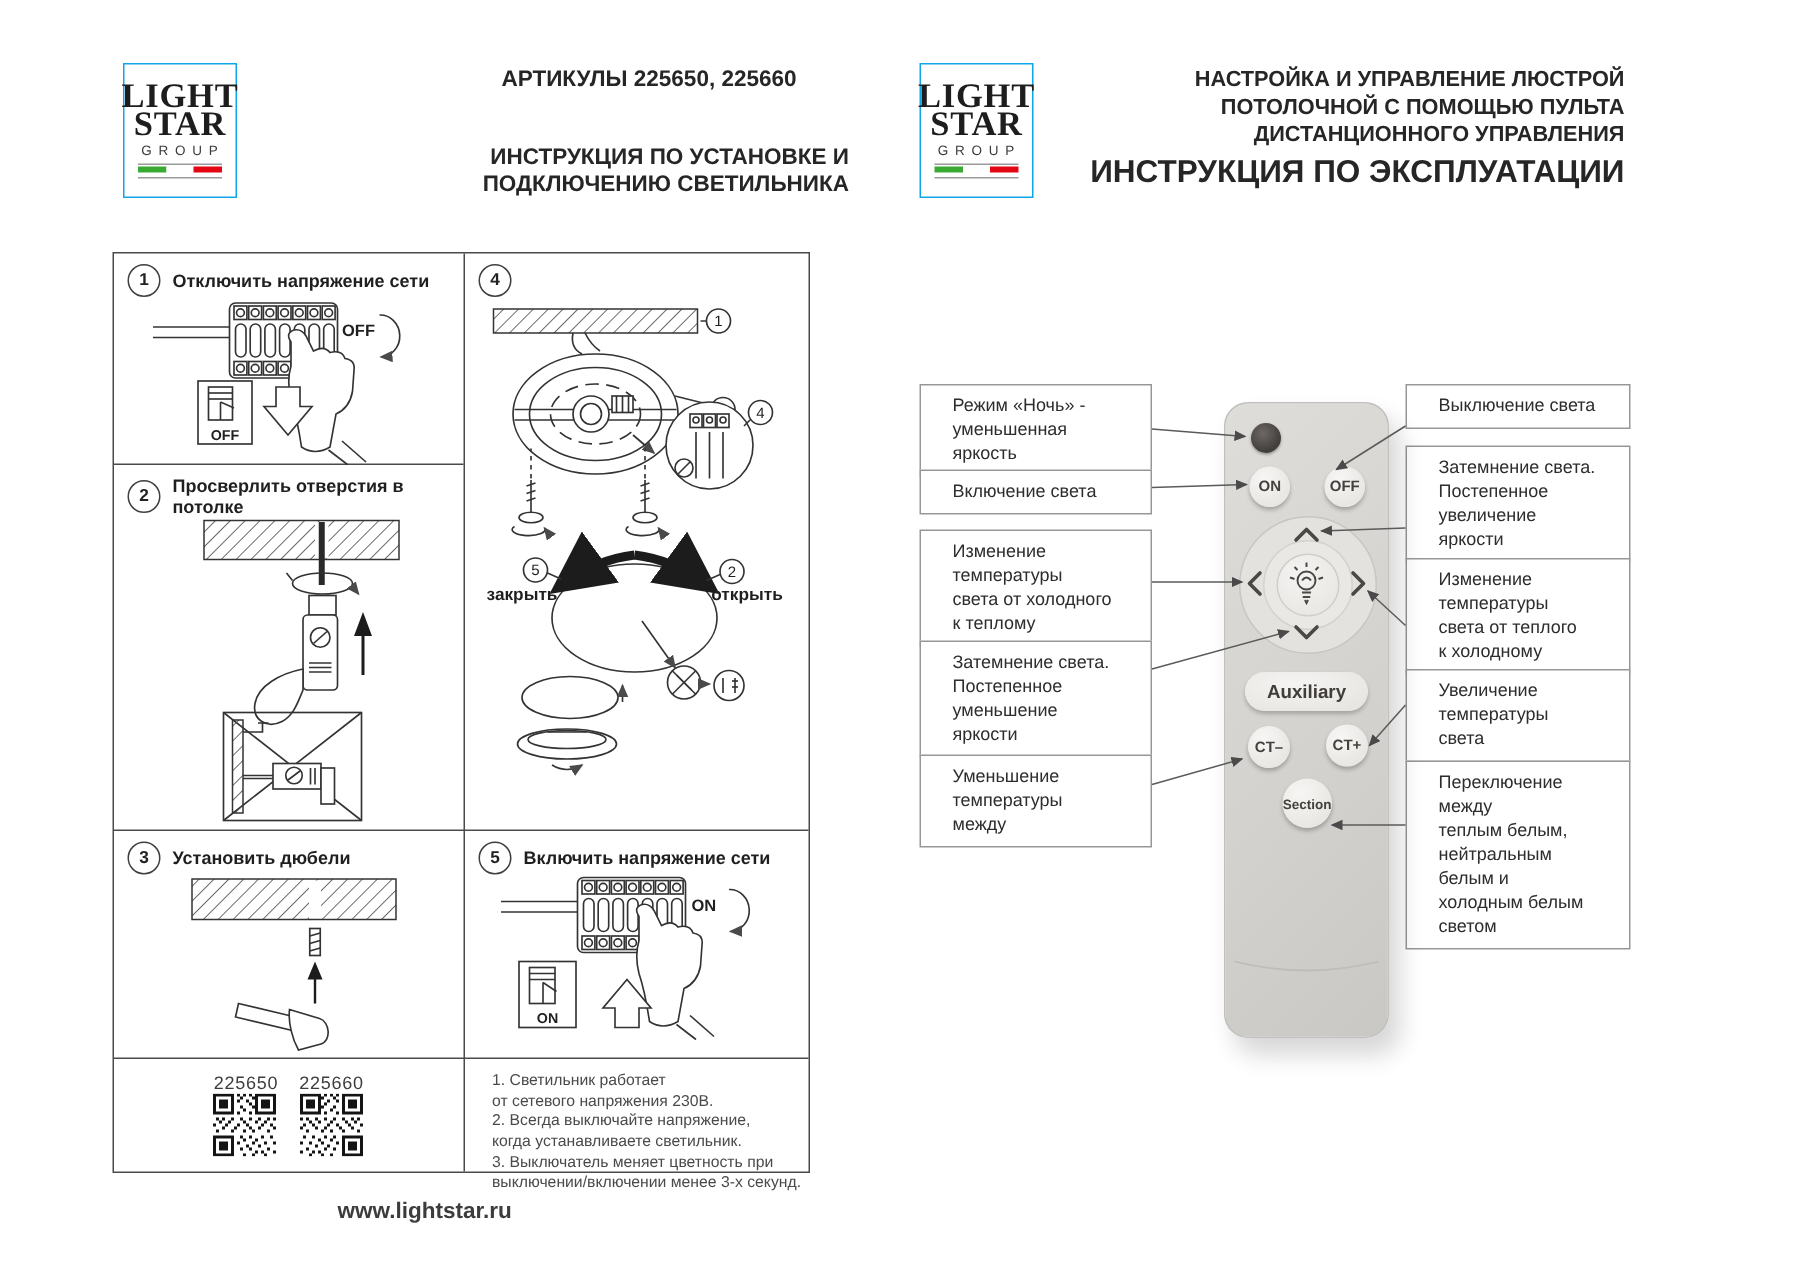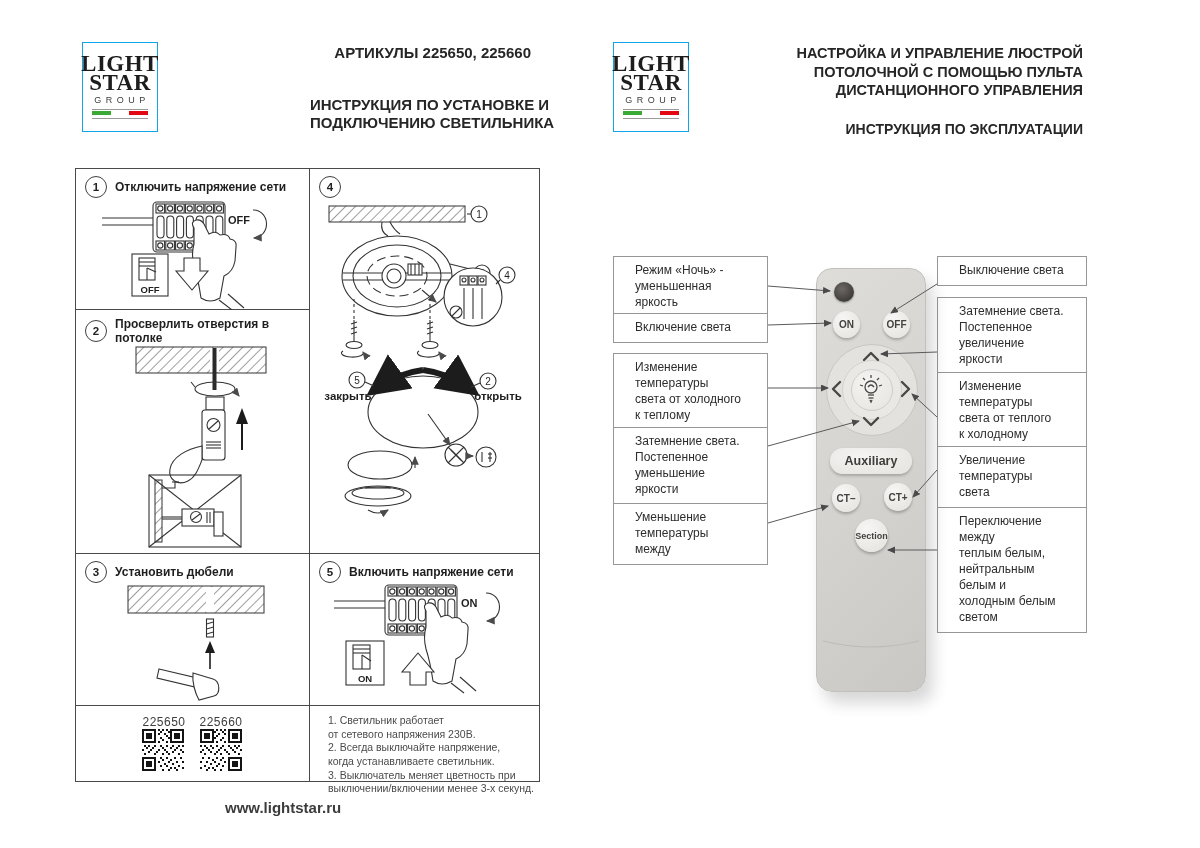--- a/index.html
+++ b/index.html
@@ -13,23 +13,23 @@
   .logo .l1,.logo .l2{font-family:"Liberation Serif",serif;font-weight:bold;
         font-size:23px;line-height:.82;letter-spacing:.5px;color:#1d1d1d;}
   .logo .l3{font-size:9px;letter-spacing:4.5px;color:#3c3c3c;margin:3px 0 4px 4px;}
   .flag{width:56px;height:8px;border-top:1px solid #9a9a9a;border-bottom:1px solid #9a9a9a;display:flex;}
   .flag div{flex:1;height:4px;margin-top:1px;}
 
   
   .hdrA{font-weight:bold;text-align:right;line-height:1.25;}
   .hdrA .t1{font-size:18px;}
   .hdrA .t2{font-size:15px;}
-  .hdrB{font-weight:bold;text-align:left;font-size:15px;line-height:1.22;}
+  .hdrB{font-weight:bold;text-align:right;font-size:15px;line-height:1.22;}
   .hdrR{font-weight:bold;text-align:right;font-size:14.5px;line-height:1.28;}
-  .hdrR .sub{font-size:14px;margin-top:21px;}
+  .hdrR .sub{font-size:21px;margin-top:2px;}
 
   
   .tbl{left:75px;top:168px;width:463px;height:612px;border:1px solid #4a4a4a;}
   .gline{position:absolute;background:#4a4a4a;}
   .cell{position:absolute;}
   .stephead{display:flex;align-items:center;gap:8px;padding:7px 0 0 9px;}
   .stepnum{width:20px;height:20px;border:1px solid #3f3f3f;border-radius:50%;
            display:flex;align-items:center;justify-content:center;
            font-size:11.5px;font-weight:bold;color:#222;flex:0 0 auto;}
   .steptitle{font-size:12px;font-weight:bold;color:#1f1f1f;}

